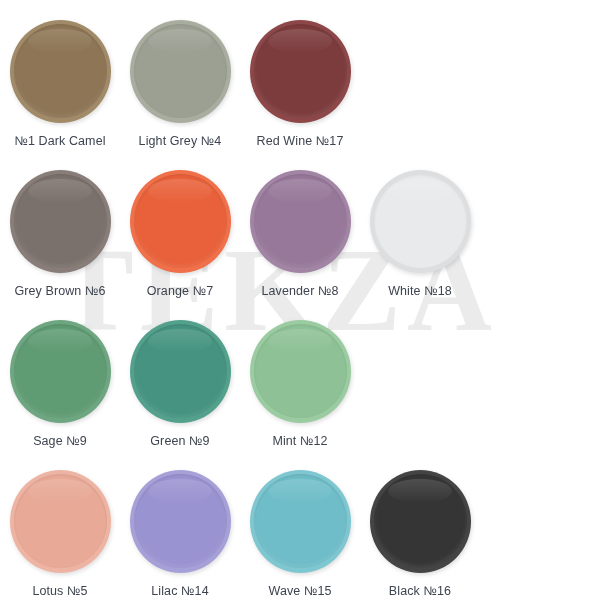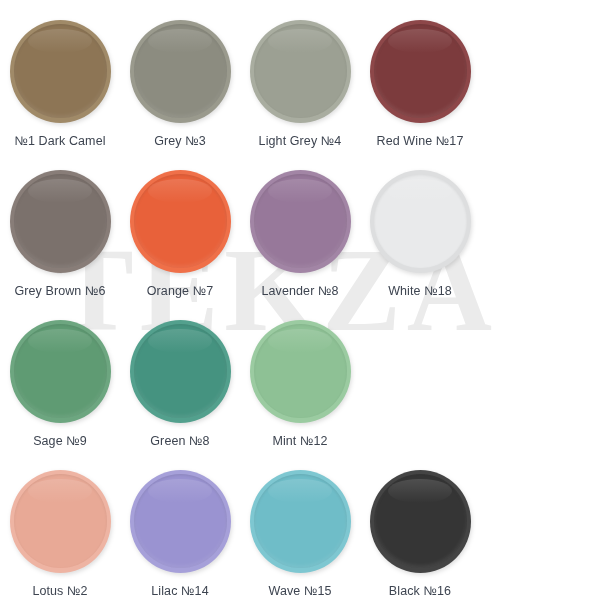--- a/index.html
+++ b/index.html
@@ -122,27 +122,20 @@
 
   <div class="palette-row">
     <div class="swatch-cell">
       <div class="tray" style="--face: #8d7555; --rim: #a08a68;">
         <div class="tray-rim"></div>
         <div class="tray-face"></div>
       </div>
       <div class="swatch-label">№1 Dark Camel</div>
     </div>
     <div class="swatch-cell">
-      <div class="tray" style="--face: #8c8c80; --rim: #9a9a8d;">
-        <div class="tray-rim"></div>
-        <div class="tray-face"></div>
-      </div>
-      <div class="swatch-label">Grey №3</div>
-    </div>
-    <div class="swatch-cell">
       <div class="tray is-light" style="--face: #9ca093; --rim: #a9ada0;">
         <div class="tray-rim"></div>
         <div class="tray-face"></div>
       </div>
       <div class="swatch-label">Light Grey №4</div>
     </div>
     <div class="swatch-cell">
       <div class="tray" style="--face: #7c3b3d; --rim: #8d4749;">
         <div class="tray-rim"></div>
         <div class="tray-face"></div>
@@ -188,39 +181,39 @@
         <div class="tray-rim"></div>
         <div class="tray-face"></div>
       </div>
       <div class="swatch-label">Sage №9</div>
     </div>
     <div class="swatch-cell">
       <div class="tray" style="--face: #459380; --rim: #53a08d;">
         <div class="tray-rim"></div>
         <div class="tray-face"></div>
       </div>
-      <div class="swatch-label">Green №8</div>
+      <div class="swatch-label">Green №9</div>
     </div>
     <div class="swatch-cell">
       <div class="tray is-light" style="--face: #8ec195; --rim: #9bcba1;">
         <div class="tray-rim"></div>
         <div class="tray-face"></div>
       </div>
       <div class="swatch-label">Mint №12</div>
     </div>
     <div class="swatch-cell"></div>
   </div>
 
   <div class="palette-row">
     <div class="swatch-cell">
       <div class="tray is-light" style="--face: #e8a996; --rim: #eeb4a3;">
         <div class="tray-rim"></div>
         <div class="tray-face"></div>
       </div>
-      <div class="swatch-label">Lotus №2</div>
+      <div class="swatch-label">Lotus №5</div>
     </div>
     <div class="swatch-cell">
       <div class="tray" style="--face: #9a93d1; --rim: #a6a0d9;">
         <div class="tray-rim"></div>
         <div class="tray-face"></div>
       </div>
       <div class="swatch-label">Lilac №14</div>
     </div>
     <div class="swatch-cell">
       <div class="tray" style="--face: #6fbdc8; --rim: #7ec7d1;">

